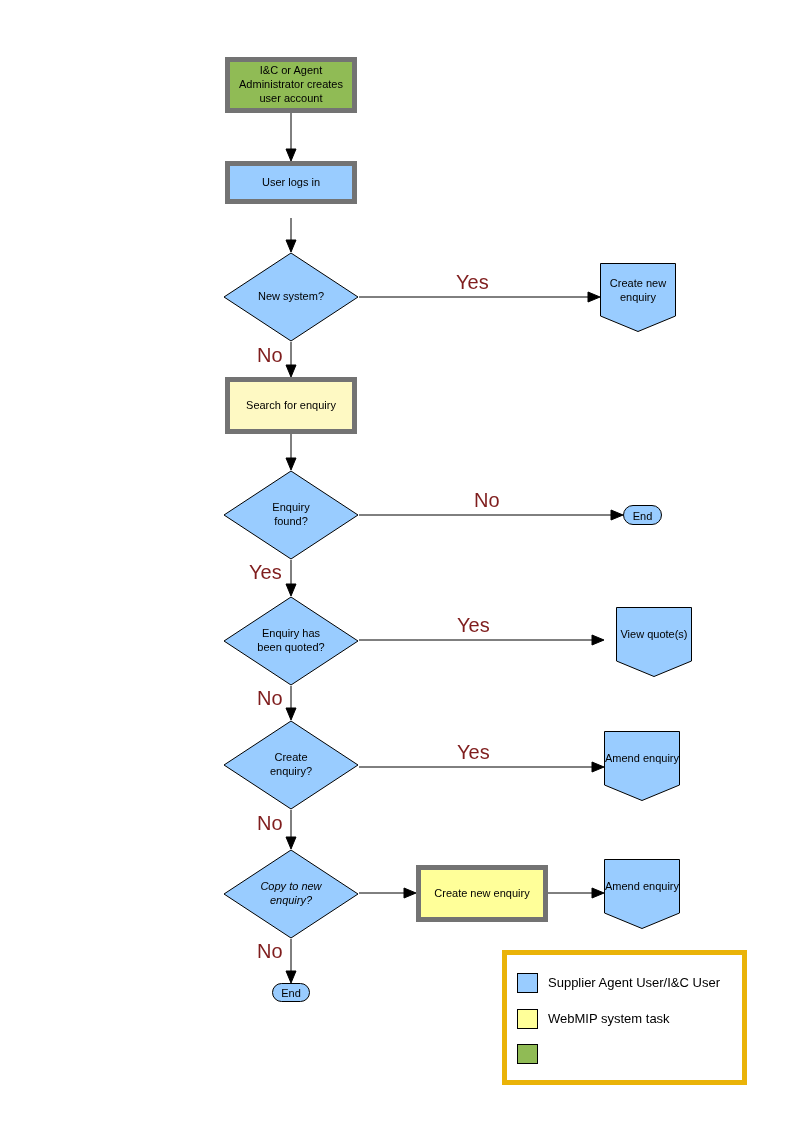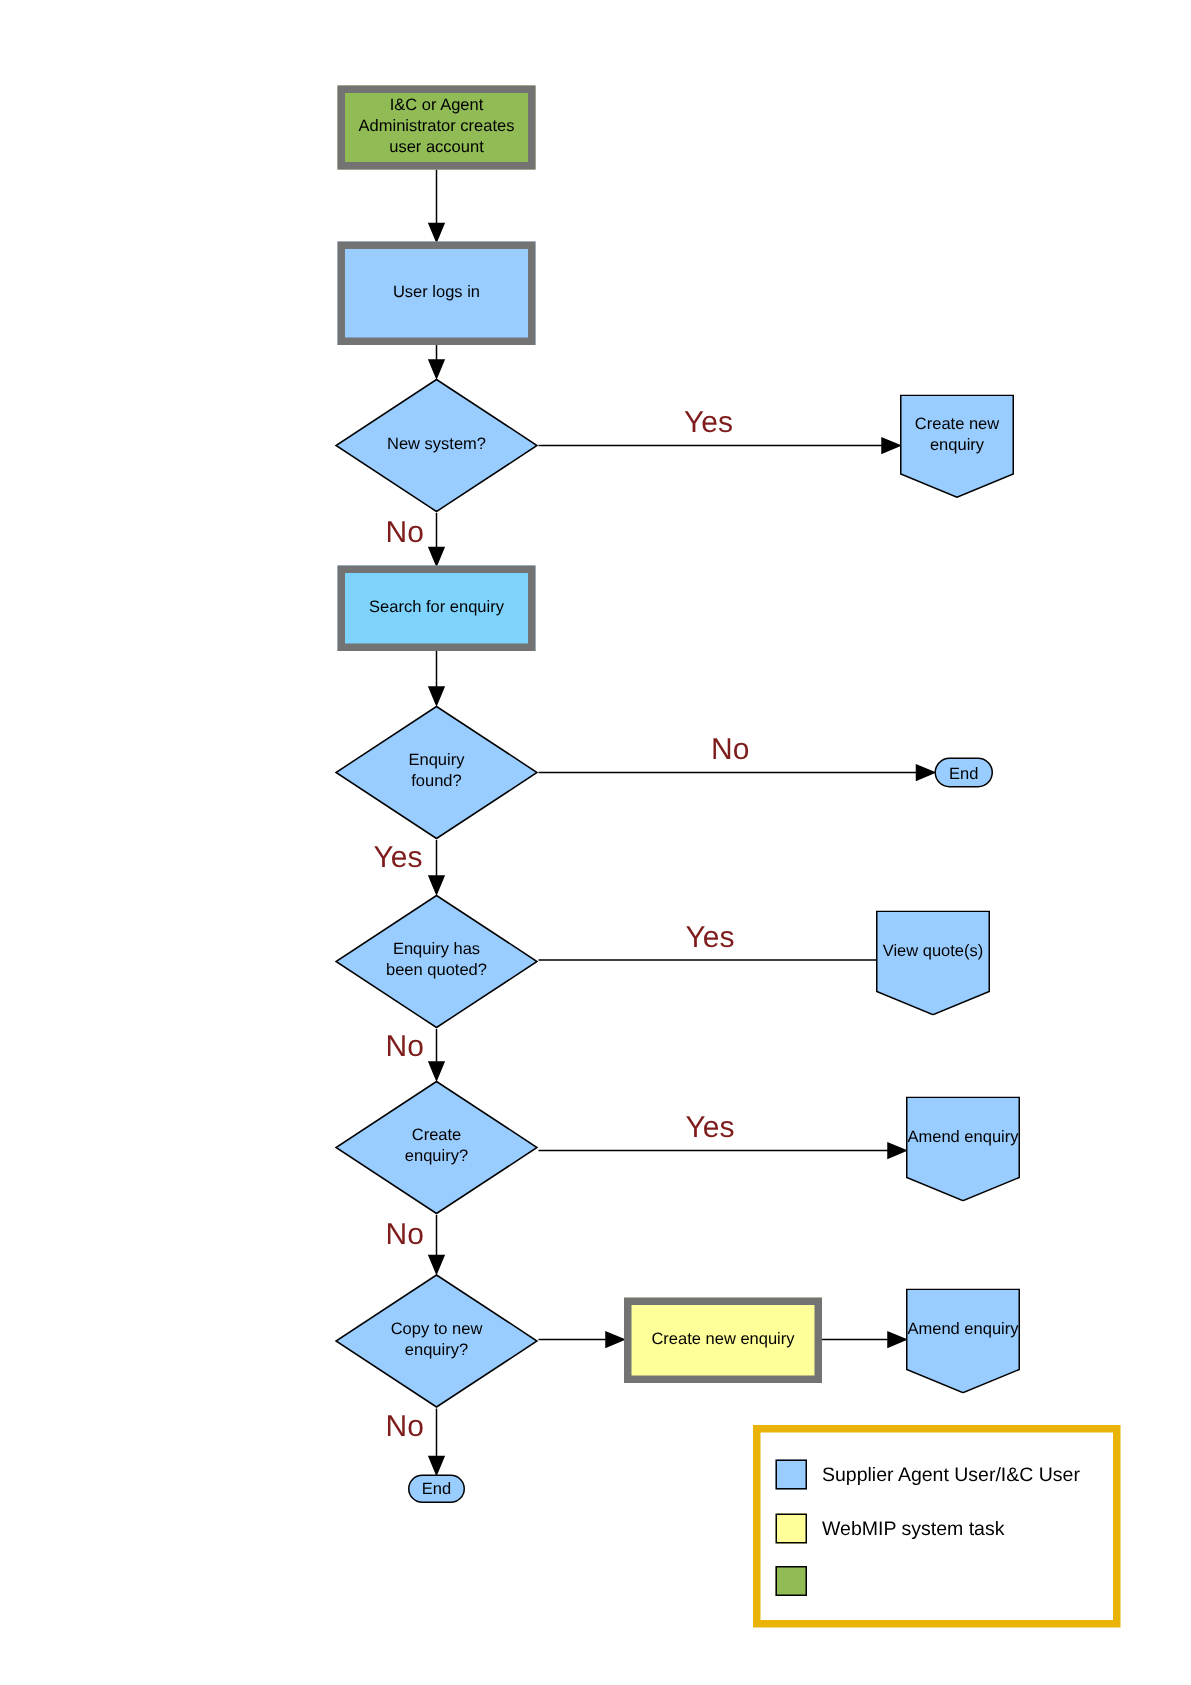--- a/index.html
+++ b/index.html
@@ -56,41 +56,41 @@
       <polygon points="404,888 404,898 416,893"></polygon>
       <line x1="548" y1="893" x2="593" y2="893"></line>
       <polygon points="592,888 592,898 604,893"></polygon>
     </g>
   </svg>
 
   <div class="node box" style="left: 225px; top: 57px; width: 132px; height: 56px; background: rgb(144, 187, 85);">
     <span class="node-label">I&amp;C or Agent Administrator creates user account</span>
   </div>
 
-  <div class="node box" style="left: 225px; top: 161px; width: 132px; height: 69px; background: rgb(153, 204, 255);">
+  <div class="node box" style="left: 225px; top: 161px; width: 132px; height: 43px; background: rgb(153, 204, 255);">
     <span class="node-label">User logs in</span>
   </div>
 
   <div class="node diamond" style="left:223px;top:252px;width:136px;height:90px;">
     <svg class="shape" viewBox="0 0 136 90" preserveAspectRatio="none">
       <polygon points="68,1 135,45 68,89 1,45" stroke="#000" stroke-width="1" fill="#99CCFF"></polygon>
     </svg>
     <span class="node-label">New system?</span>
   </div>
 
   <div class="node pentagon" style="left:600px;top:263px;width:76px;height:69px;">
     <svg class="shape" viewBox="0 0 76 69" preserveAspectRatio="none">
       <polygon points="0.5,0.5 75.5,0.5 75.5,53 38,68.5 0.5,53" stroke="#000" stroke-width="1" fill="#99CCFF"></polygon>
     </svg>
     <span class="label-wrap">
         <span class="node-label">Create new enquiry</span>
       </span>
   </div>
 
-  <div class="node box" style="left: 225px; top: 377px; width: 132px; height: 57px; background: #7dd3fc;">
+  <div class="node box" style="left: 225px; top: 377px; width: 132px; height: 57px; background: #fef9c3;">
     <span class="node-label">Search for enquiry</span>
   </div>
 
   <div class="node diamond" style="left:223px;top:470px;width:136px;height:90px;">
     <svg class="shape" viewBox="0 0 136 90" preserveAspectRatio="none">
       <polygon points="68,1 135,45 68,89 1,45" stroke="#000" stroke-width="1" fill="#99CCFF"></polygon>
     </svg>
     <span class="node-label" style="width:70px;">Enquiry found?</span>
   </div>
 
@@ -98,21 +98,21 @@
     <span class="node-label">End</span>
   </div>
 
   <div class="node diamond" style="left:223px;top:596px;width:136px;height:90px;">
     <svg class="shape" viewBox="0 0 136 90" preserveAspectRatio="none">
       <polygon points="68,1 135,45 68,89 1,45" stroke="#000" stroke-width="1" fill="#99CCFF"></polygon>
     </svg>
     <span class="node-label" style="width:84px;">Enquiry has been quoted?</span>
   </div>
 
-  <div class="node pentagon" style="left:584px;top:607px;width:76px;height:70px;">
+  <div class="node pentagon" style="left:616px;top:607px;width:76px;height:70px;">
     <svg class="shape" viewBox="0 0 76 70" preserveAspectRatio="none">
       <polygon points="0.5,0.5 75.5,0.5 75.5,54 38,69.5 0.5,54" stroke="#000" stroke-width="1" fill="#99CCFF"></polygon>
     </svg>
     <span class="label-wrap">
         <span class="node-label">View quote(s)</span>
       </span>
   </div>
 
   <div class="node diamond" style="left:223px;top:720px;width:136px;height:90px;">
     <svg class="shape" viewBox="0 0 136 90" preserveAspectRatio="none">
@@ -123,21 +123,21 @@
 
   <div class="node pentagon" style="left:604px;top:731px;width:76px;height:70px;">
     <svg class="shape" viewBox="0 0 76 70" preserveAspectRatio="none">
       <polygon points="0.5,0.5 75.5,0.5 75.5,54 38,69.5 0.5,54" stroke="#000" stroke-width="1" fill="#99CCFF"></polygon>
     </svg>
     <span class="label-wrap">
         <span class="node-label">Amend enquiry</span>
       </span>
   </div>
 
-  <div class="node diamond" style="left:223px;top:849px;width:136px;height:90px;">
+  <div class="node diamond" style="left:223px;top:849px;width:136px;height:90px;font-style:italic;">
     <svg class="shape" viewBox="0 0 136 90" preserveAspectRatio="none">
       <polygon points="68,1 135,45 68,89 1,45" stroke="#000" stroke-width="1" fill="#99CCFF"></polygon>
     </svg>
     <span class="node-label" style="width:82px;">Copy to new enquiry?</span>
   </div>
 
   <div class="node box" style="left: 416px; top: 865px; width: 132px; height: 57px; background: rgb(255, 255, 153);">
     <span class="node-label">Create new enquiry</span>
   </div>
 

